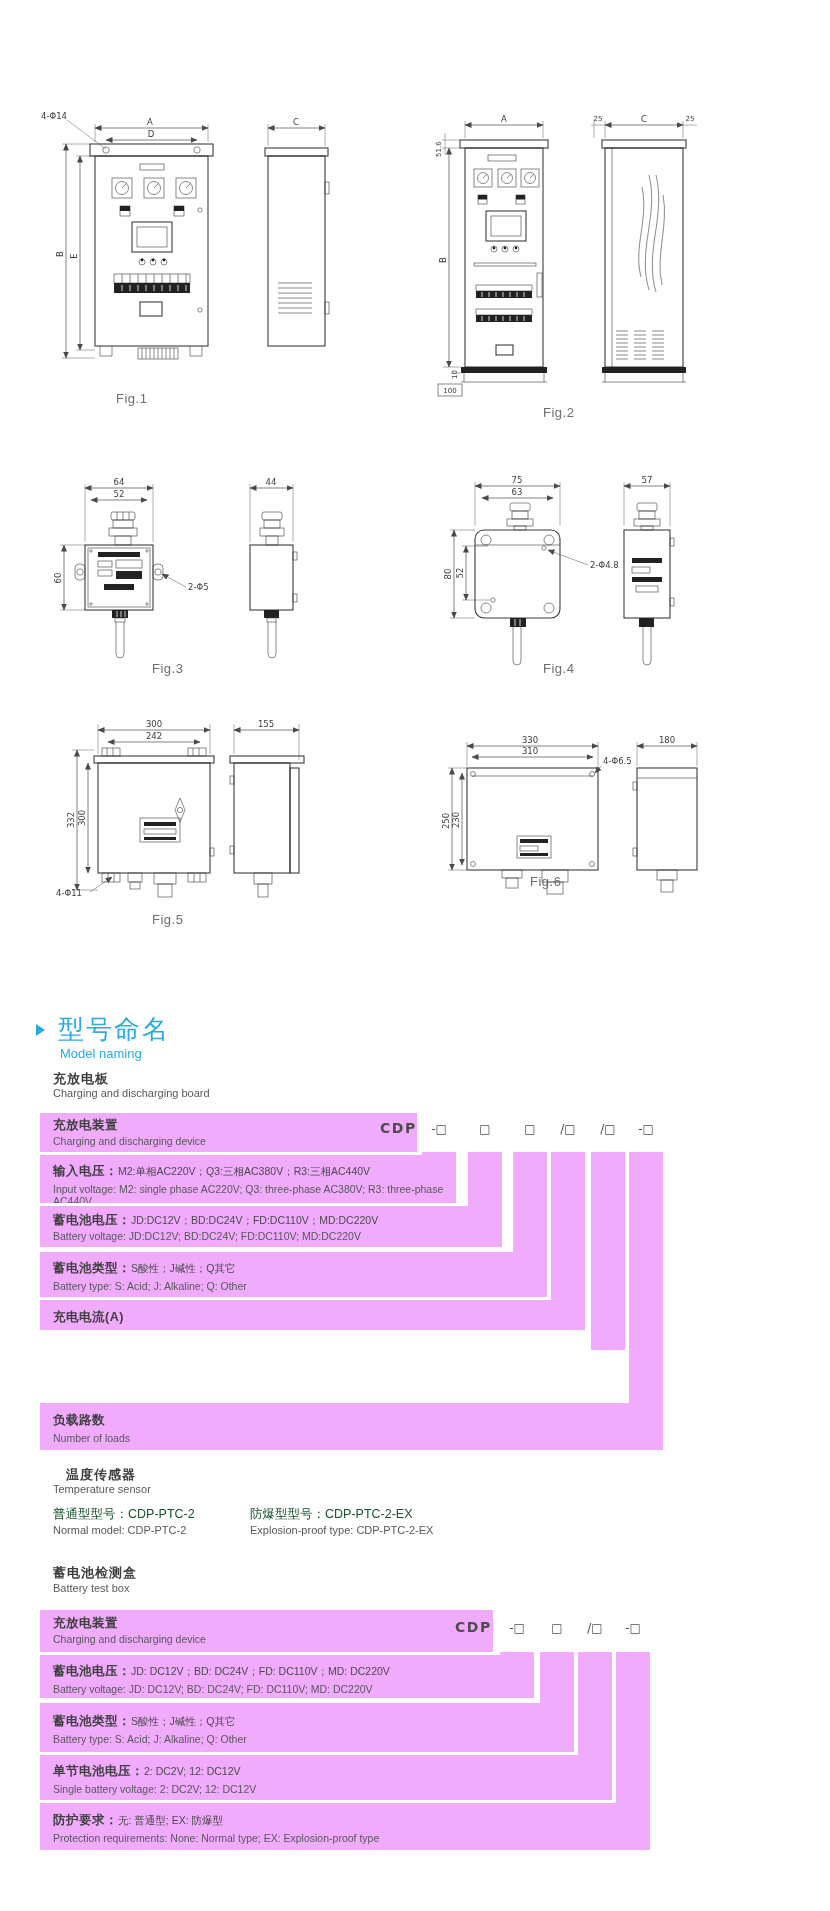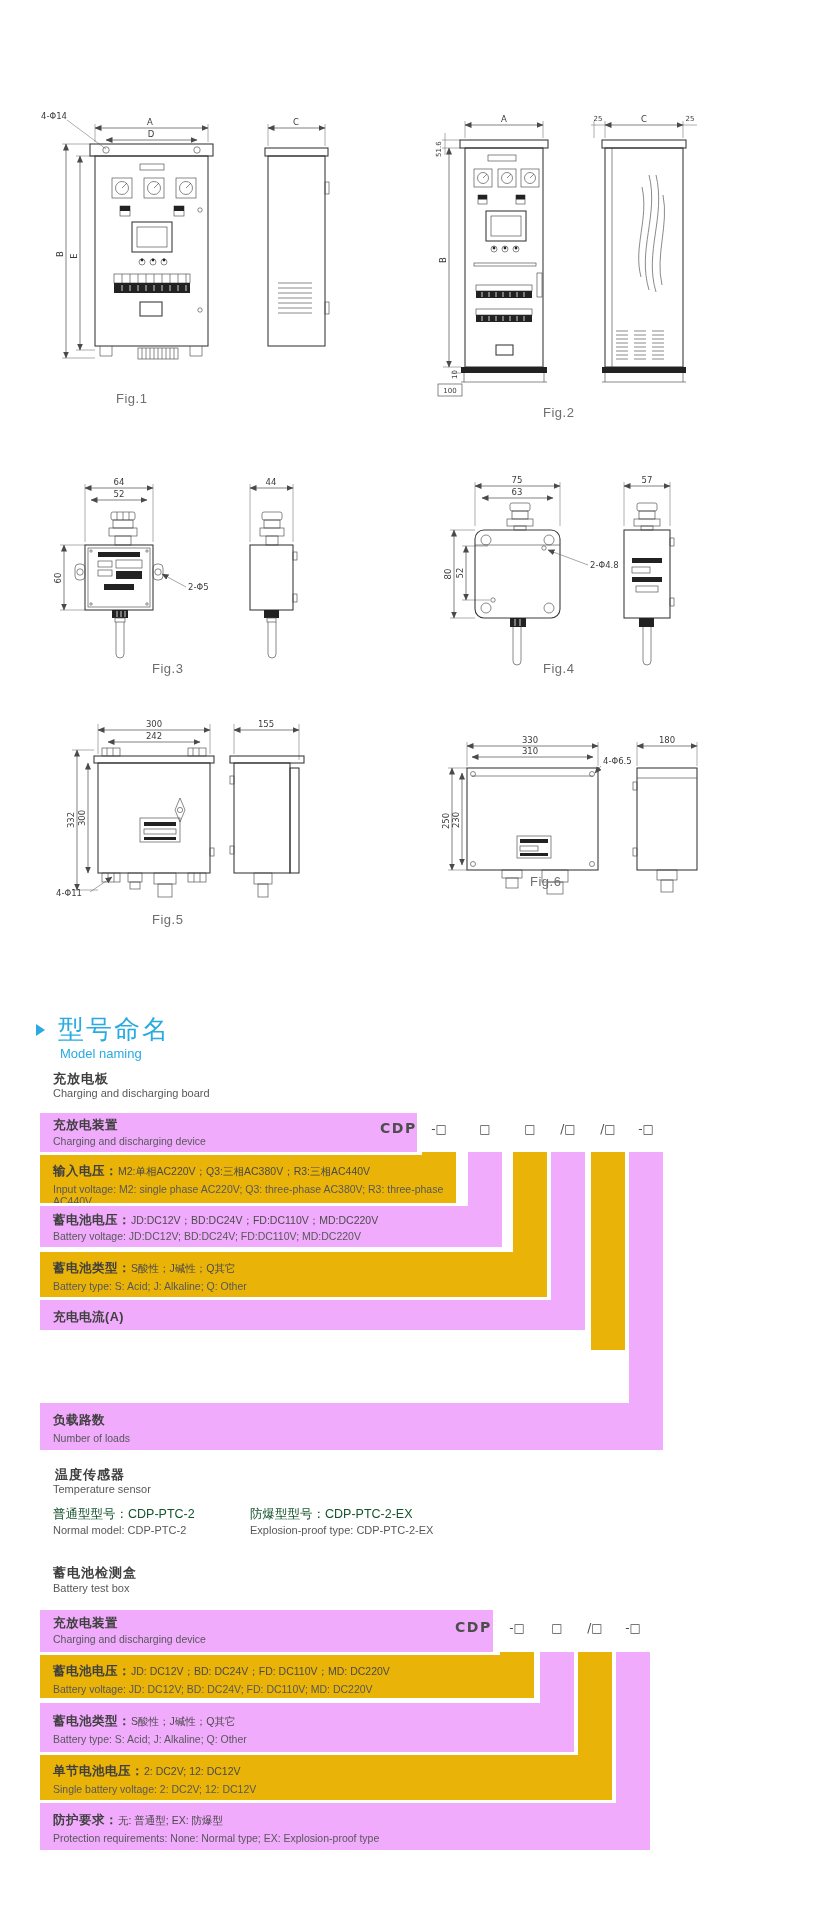--- a/index.html
+++ b/index.html
@@ -20,21 +20,21 @@
           color:#6d6e71;letter-spacing:0.5px;}
   
   .arrow{position:absolute;width:0;height:0;border-top:6px solid transparent;
          border-bottom:6px solid transparent;border-left:9px solid #29abe2;}
   .h-cn{position:absolute;font-size:26px;color:#29abe2;letter-spacing:2px;}
   .h-en{position:absolute;font-size:13px;color:#29abe2;}
   .sub-cn{position:absolute;font-size:13px;font-weight:bold;color:#3f3f3f;letter-spacing:1px;}
   .sub-en{position:absolute;font-size:11px;color:#58585a;}
   .trow{position:absolute;left:40px;box-sizing:border-box;padding:6px 0 0 13px;overflow:hidden;}
   .blue{background:#f0abfc;}
-  .gray{background:#eab308;}
+  .gray{background:#f0abfc;}
   .rl{font-size:12.5px;font-weight:bold;color:#3f3f3f;letter-spacing:0.5px;}
   .rd{font-size:10.5px;color:#4a4a4a;}
   .re{font-size:10.5px;color:#58585a;margin-top:3px;}
   .strip{position:absolute;width:34px;}
   .codep{position:absolute;font:bold 14px "DejaVu Sans",sans-serif;color:#4d4d4d;letter-spacing:1.5px;}
   .codes{position:absolute;width:28px;text-align:center;font:12px "DejaVu Sans",sans-serif;color:#4d4d4d;}
   .mline-cn{position:absolute;font-size:12.5px;color:#14532d;}
   .mline-en{position:absolute;font-size:11px;color:#58585a;}
 </style>
 </head>
@@ -565,21 +565,21 @@
   </div>
   <div class="trow blue" style="top:1300px;width:545px;height:30px;padding-top:9px">
     <div class="rl">充电电流(A)</div>
     <div class="re">Charging current (A)</div>
   </div>
   <div class="trow blue" style="top:1403px;width:623px;height:47px;padding-top:9px">
     <div class="rl">负载路数</div>
     <div class="re">Number of loads</div>
   </div>
 
-  <div class="sub-cn" style="left:55px;top:1466px">温度传感器</div>
+  <div class="sub-cn" style="left:66px;top:1466px">温度传感器</div>
   <div class="sub-en" style="left:53px;top:1483px">Temperature sensor</div>
   <div class="mline-cn" style="left:53px;top:1506px">普通型型号：CDP-PTC-2</div>
   <div class="mline-cn" style="left:250px;top:1506px">防爆型型号：CDP-PTC-2-EX</div>
   <div class="mline-en" style="left:53px;top:1524px">Normal model: CDP-PTC-2</div>
   <div class="mline-en" style="left:250px;top:1524px">Explosion-proof type: CDP-PTC-2-EX</div>
 
   <div class="sub-cn" style="left:53px;top:1564px">蓄电池检测盒</div>
   <div class="sub-en" style="left:53px;top:1582px">Battery test box</div>
 
   <div class="trow blue" style="top:1610px;width:453px;height:42px;padding-top:5px">

